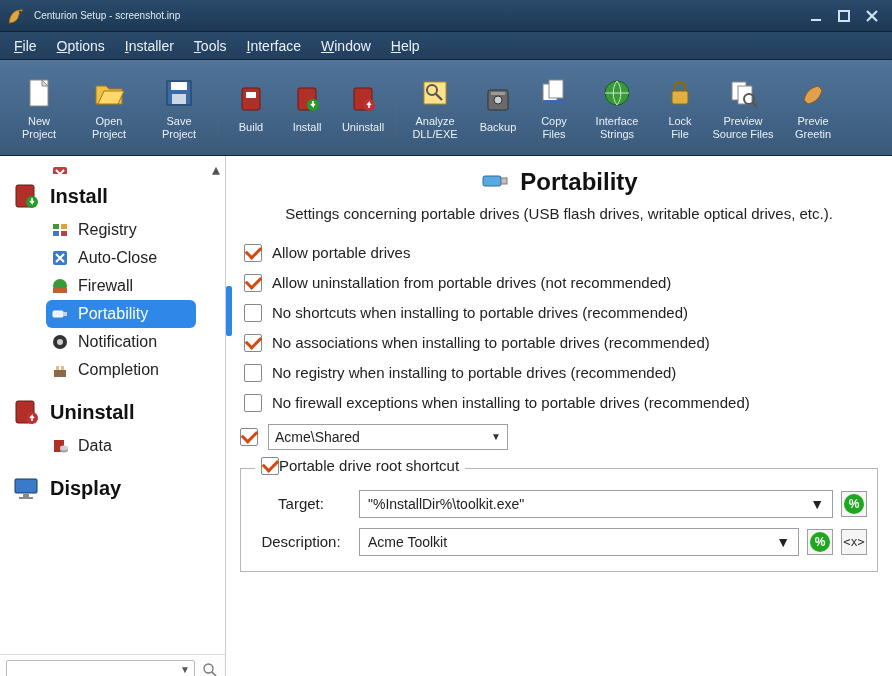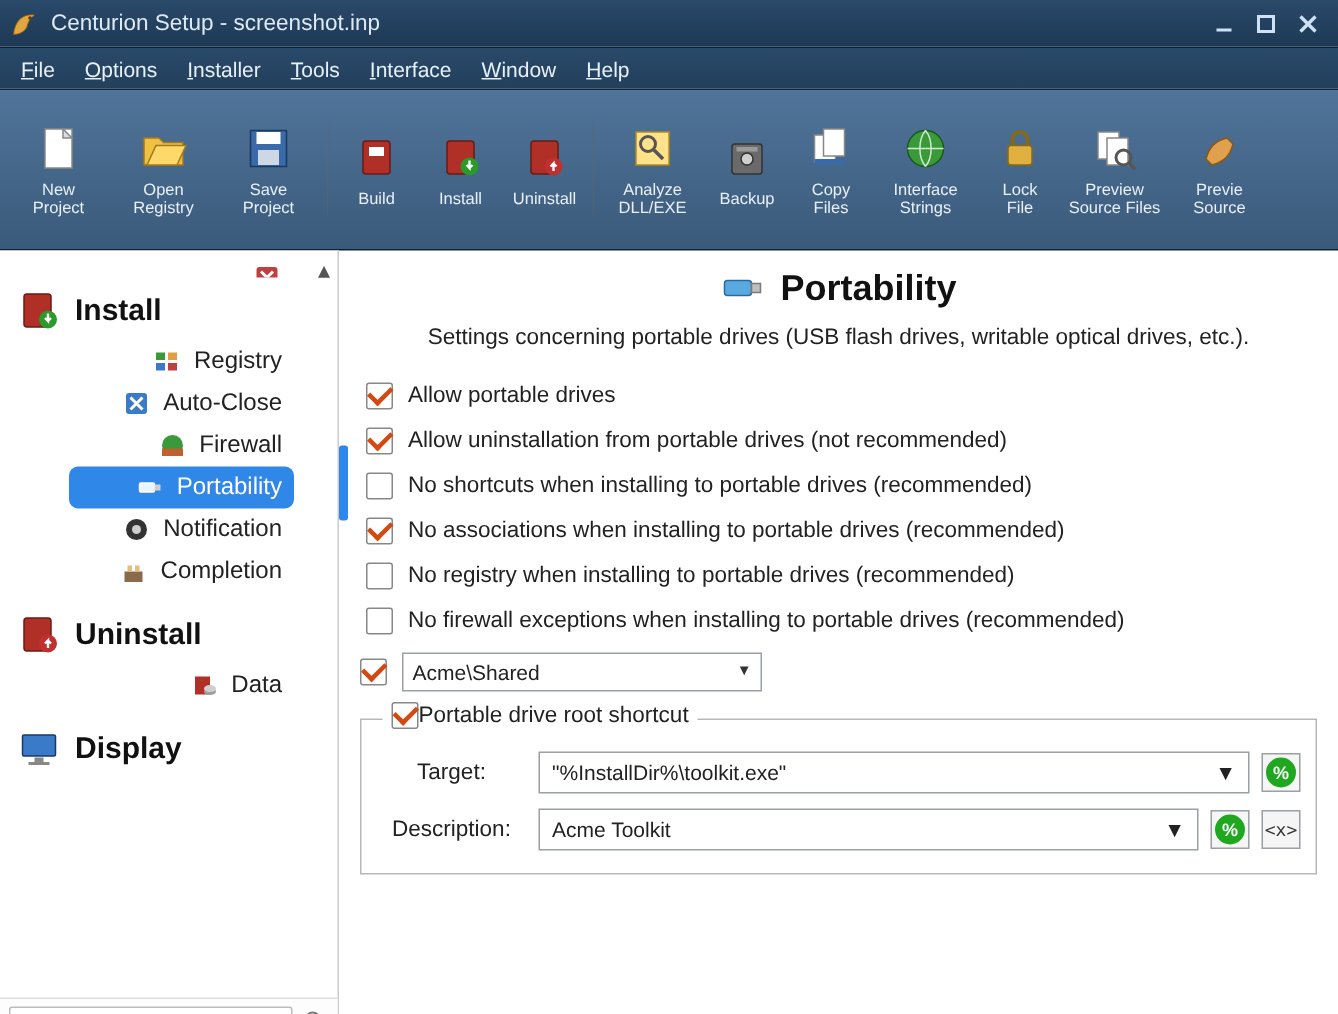--- a/index.html
+++ b/index.html
@@ -6,39 +6,39 @@
   html, body { width: 892px; height: 676px; overflow: hidden; background: #fff; }
 
   
   .titlebar {
     height: 32px;
     background: linear-gradient(to bottom, #2a4a6a, #1d3854);
     display: flex; align-items: center; padding: 0 6px;
     color: #cfe2f5; border-bottom: 1px solid #0f2338;
   }
   .titlebar .app-icon { width: 20px; height: 20px; margin-right: 8px; display:flex; align-items:center; justify-content:center; }
-  .titlebar .title { font-size: 15px; flex: 1; color: #dfeaf5; }
+  .titlebar .title { font-size: 10px; flex: 1; color: #dfeaf5; }
   .titlebar .win-btn { width: 28px; height: 24px; display:flex; align-items:center; justify-content:center; cursor:pointer; }
   .titlebar .win-btn svg { stroke: #cfe2f5; }
 
   
   .menubar {
     height: 28px;
     background: linear-gradient(to bottom, #2a4a6a, #223f5c);
     display: flex; align-items: center; padding: 0 4px;
     border-bottom: 1px solid #0f2338;
   }
   .menubar .menu-item {
     color: #e8f0f8; font-size: 14px; padding: 4px 10px; cursor: pointer;
   }
   .menubar .menu-item .ul { text-decoration: underline; }
 
   
   .toolbar {
-    height: 107px;
+    height: 96px;
     background: linear-gradient(to bottom, #50749a, #3a5a7a);
     display: flex; align-items: center; padding: 0 4px;
     border-bottom: 1px solid #0f2338;
     overflow: hidden;
   }
   .tool-btn {
     display:flex; flex-direction:column; align-items:center; justify-content:center;
     color:#e8f0f8; font-size:11px; text-align:center;
     padding: 4px 2px; cursor:pointer; min-width: 56px; height: 80px;
   }
@@ -58,21 +58,21 @@
   .tree { flex:1; overflow:hidden; padding: 4px 0 0 6px; }
   .tree-scroll { position:absolute; top:6px; right:2px; width:14px; bottom:34px;}
   .tree-scroll .up, .tree-scroll .down { height:14px; display:flex; align-items:center; justify-content:center; color:#555;}
   .group-head { display:flex; align-items:center; gap:8px; padding:6px 4px 2px 4px; }
   .group-head .gicon { width:32px; height:32px; display:flex; align-items:center; justify-content:center; }
   .group-head .glabel { font-size:20px; font-weight:700; color:#111; }
   .group-items { margin-left: 40px; margin-top: 2px; margin-bottom: 6px;}
   .tnode {
     display:flex; align-items:center; gap:8px;
     font-size:16px; color:#222; padding:4px 8px 4px 4px;
-    border-radius:6px; cursor:pointer; width: fit-content; min-width: 150px; justify-content: flex-end;
+    border-radius:6px; cursor:pointer; width: fit-content; min-width: 150px;
   }
   .tnode.selected { background:#2f87e8; color:#fff; }
   .tnode .nicon { width:20px; height:20px; display:flex; align-items:center; justify-content:center; }
 
   .sidebar-bottom {
     height: 30px; border-top:1px solid #ddd; display:flex; align-items:center;
     padding: 0 6px; gap:6px; background:#fdfdfd;
   }
   .sidebar-bottom .combo {
     flex:1; height:20px; border:1px solid #bbb; background:#fff; border-radius:2px;
@@ -180,21 +180,21 @@
 Project</div>
     </div>
     <div class="tool-btn wide">
       <div class="ticon">
         <svg width="34" height="34" viewBox="0 0 34 34">
           <path d="M4 10h10l3 3h13v15H4z" fill="#f0c040" stroke="#a07820"></path>
           <path d="M6 28 L12 15 H32 L26 28 Z" fill="#ffd86a" stroke="#a07820"></path>
         </svg>
       </div>
       <div class="tlabel">Open
-Registry</div>
+Project</div>
     </div>
     <div class="tool-btn wide">
       <div class="ticon">
         <svg width="34" height="34" viewBox="0 0 34 34">
           <rect x="5" y="5" width="24" height="24" fill="#3a6aa8" stroke="#1a3a60"></rect>
           <rect x="9" y="6" width="16" height="8" fill="#fff"></rect>
           <rect x="10" y="18" width="14" height="10" fill="#cdd8e4"></rect>
         </svg>
       </div>
       <div class="tlabel">Save
@@ -295,21 +295,21 @@
       <div class="tlabel">Preview
 Source Files</div>
     </div>
     <div class="tool-btn wide">
       <div class="ticon">
         <svg width="34" height="34" viewBox="0 0 34 34">
           <path d="M8 24c2-8 6-12 14-14l4 4c-2 8-6 12-14 14z" fill="#e0a050" stroke="#8a5a10"></path>
         </svg>
       </div>
       <div class="tlabel">Previe
-Source</div>
+Greetin</div>
     </div>
   </div>
 
 <div class="main">
 
   <div class="sidebar">
     <div class="tree" id="tree">
         <div style="height: 14px; overflow: hidden; margin-left: 40px;">
           <div class="tnode">
             <span class="nicon">

